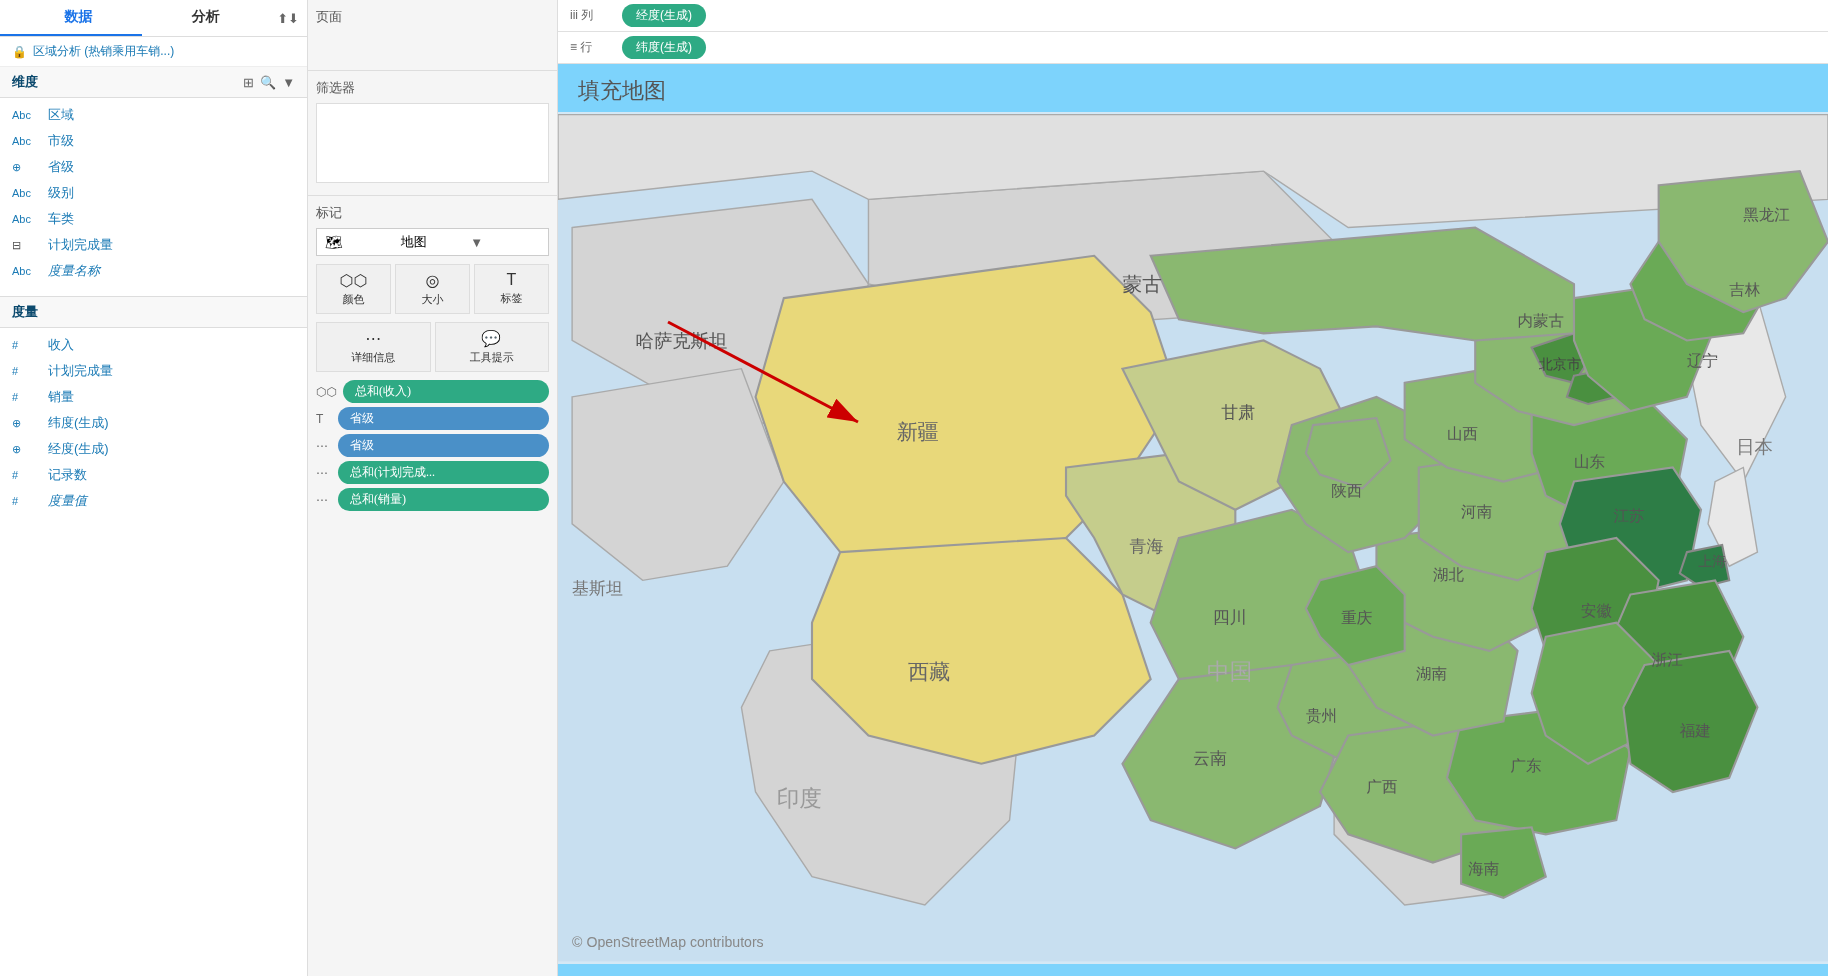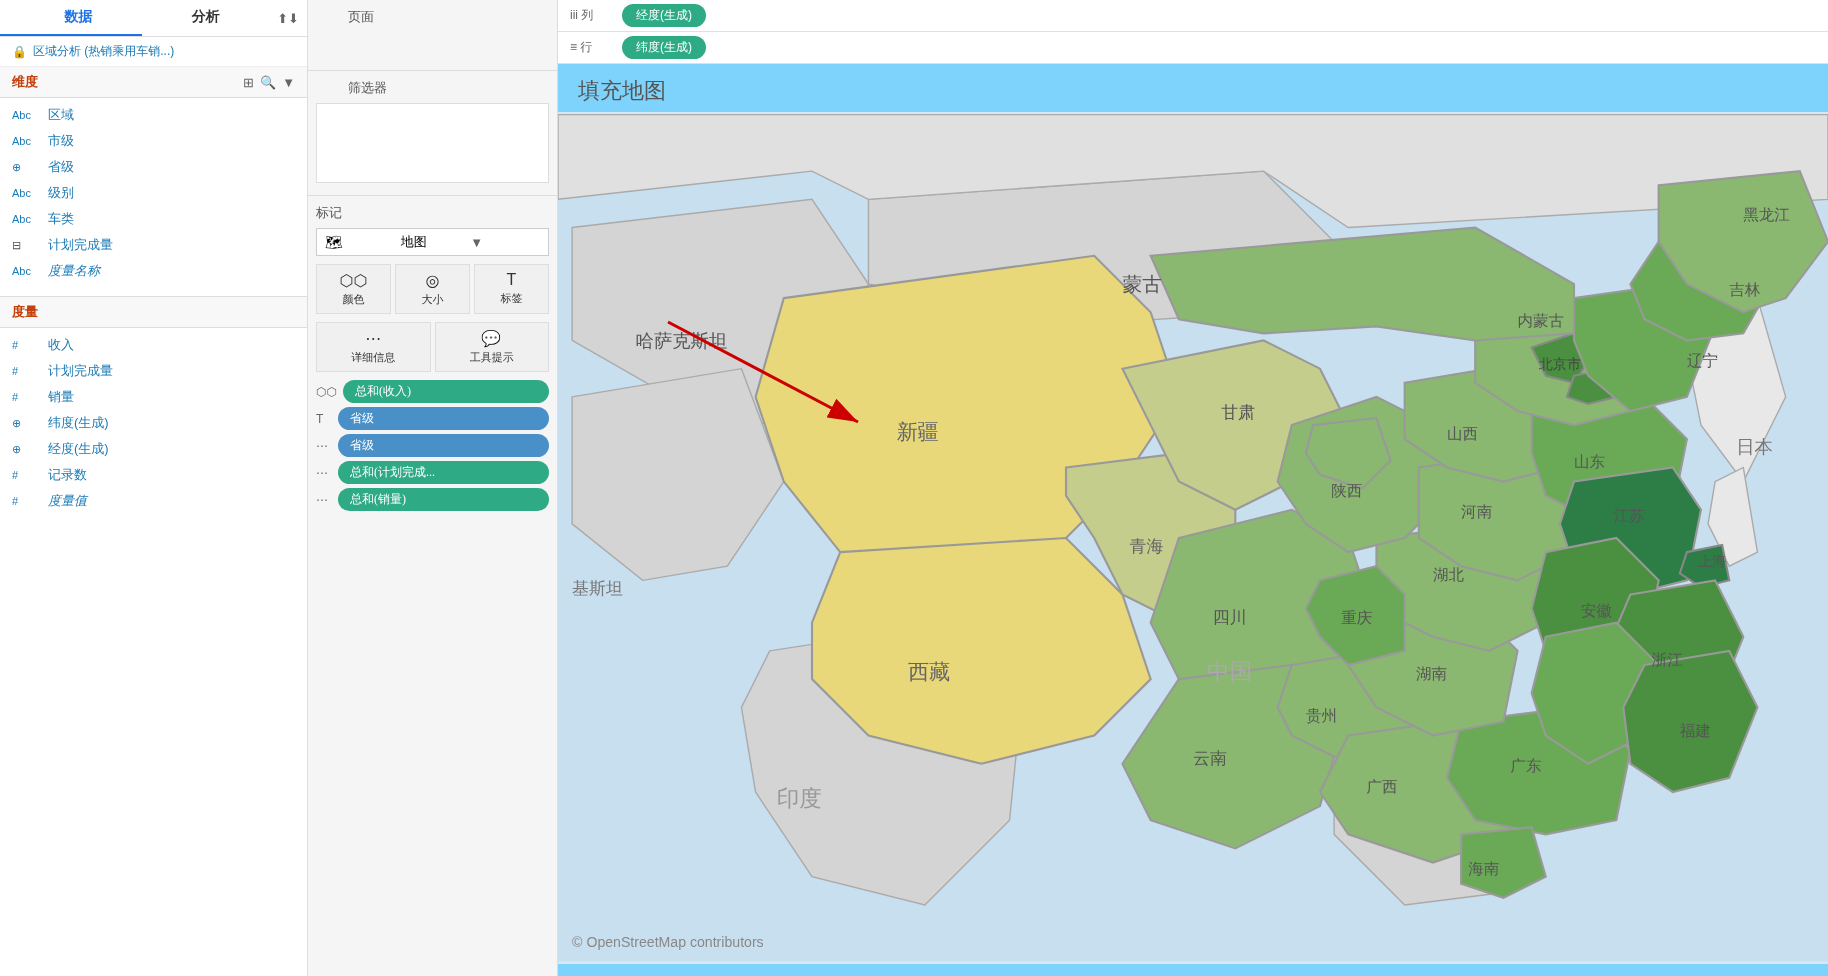--- a/index.html
+++ b/index.html
@@ -11,38 +11,38 @@
     .left-panel { width: 308px; background: #fff; border-right: 1px solid #ddd; display: flex; flex-direction: column; height: 100%; }
 
     .left-header { display: flex; border-bottom: 1px solid #ddd; }
     .left-tab { flex: 1; padding: 8px 12px; text-align: center; font-size: 14px; font-weight: bold; color: #333; cursor: pointer; border-bottom: 2px solid transparent; }
     .left-tab.active { border-bottom: 2px solid #1a73e8; color: #1a73e8; padding-left: 27px; }
 
     .analysis-row { padding: 6px 12px; display: flex; align-items: center; color: #555; font-size: 12px; border-bottom: 1px solid #eee; }
     .analysis-row .lock-icon { margin-right: 6px; color: #888; }
 
     .section-header { display: flex; align-items: center; justify-content: space-between; padding: 6px 12px; background: #f8f8f8; border-bottom: 1px solid #ddd; }
-    .section-header .title { font-weight: bold; font-size: 13px; color: #c2410c; }
+    .section-header .title { font-weight: bold; font-size: 13px; color: #0c4a6e; }
     .section-header .icons { display: flex; gap: 6px; align-items: center; color: #666; }
 
     .field-list { padding: 4px 0; }
     .field-item { display: flex; align-items: center; padding: 4px 12px; cursor: pointer; }
     .field-type { font-size: 11px; color: #1a7ab5; margin-right: 8px; min-width: 28px; }
     .field-type.geo { color: #1a7ab5; }
     .field-type.date { color: #555; }
     .field-name { color: #1a7ab5; font-size: 13px; }
     .field-name.italic { font-style: italic; }
 
     .measures-section { border-top: 1px solid #ddd; margin-top: 4px; }
 
     
     .middle-panel { width: 250px; background: #f5f5f5; border-right: 1px solid #ddd; display: flex; flex-direction: column; }
 
     .panel-section { padding: 8px; border-bottom: 1px solid #ddd; }
-    .panel-title { font-size: 13px; color: #555; margin-bottom: 6px; margin-left: 32px; }
+    .panel-title { font-size: 13px; color: #555; margin-bottom: 6px; }
 
     .filter-box { background: #fff; border: 1px solid #ddd; min-height: 80px; margin-bottom: 4px; }
 
     .marks-section { padding: 8px; }
     .marks-title { font-size: 13px; color: #555; margin-bottom: 6px; }
     .marks-dropdown { display: flex; align-items: center; background: #fff; border: 1px solid #ccc; padding: 4px 8px; margin-bottom: 8px; cursor: pointer; }
     .marks-dropdown span { flex: 1; font-size: 13px; }
     .marks-dropdown .arrow { color: #666; }
 
     .marks-grid { display: grid; grid-template-columns: 1fr 1fr 1fr; gap: 4px; margin-bottom: 8px; }

